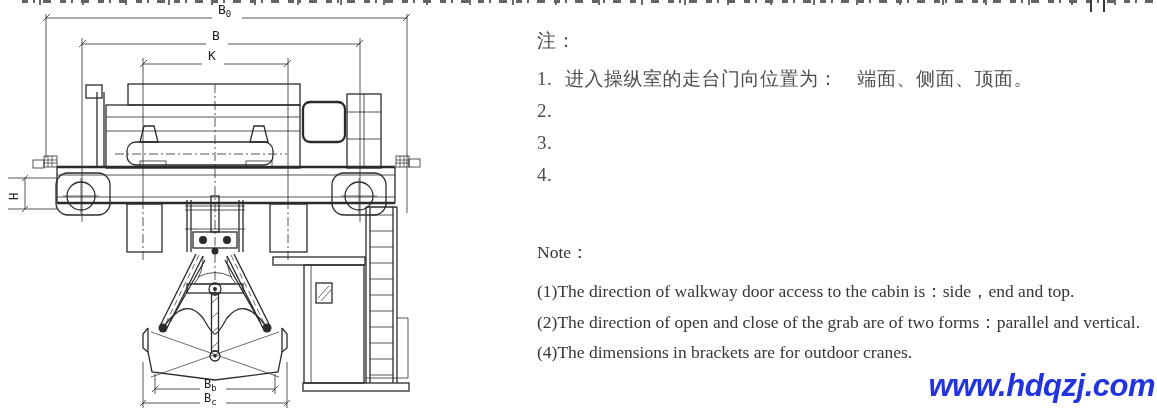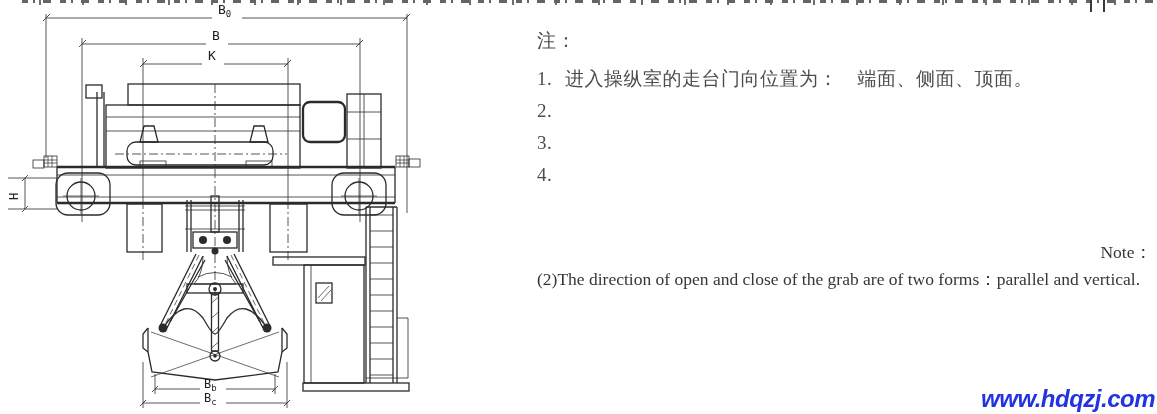--- a/index.html
+++ b/index.html
@@ -27,26 +27,26 @@
   .sub{font-size:9px;}
 
   
   .notes-cn{position:absolute;left:537px;top:28px;width:600px;
     font-size:19px;color:#4d4d4d;letter-spacing:.5px;}
   .notes-cn .nt{margin-bottom:9px;}
   .notes-cn .row{display:flex;line-height:32px;}
   .notes-cn .no{width:28px;flex:0 0 28px;}
   .notes-en{position:absolute;left:537px;top:240px;width:615px;
     font-size:17.5px;color:#363636;}
-  .notes-en .nt{text-align:right;}
+  .notes-en .nt{margin-bottom:12px;}
   .notes-en .row{line-height:30.5px;}
 
-  .watermark{position:absolute;right:2px;bottom:1px;
+  .watermark{position:absolute;right:2px;bottom:10px;
     font-family:"Liberation Sans","DejaVu Sans",sans-serif;
-    font-weight:bold;font-style:italic;font-size:24px;letter-spacing:-.5px;}
+    font-weight:bold;font-style:italic;font-size:31px;letter-spacing:-.5px;}
 </style>
 </head>
 <body>
 
 <div class="top-strip"></div>
 <div class="top-tick" style="left:1090px;"></div>
 <div class="top-tick" style="left:1103px;"></div>
 
 <svg class="drawing" width="520" height="414" viewBox="0 0 520 414">
 
@@ -199,16 +199,18 @@
   <div class="row">
     <span class="no">3.</span>
   </div>
   <div class="row">
     <span class="no">4.</span>
   </div>
 </div>
 
 <div class="notes-en">
   <div class="nt">Note：</div>
+  <div class="row">(1)The direction of walkway door access to the cabin is：side，end and top.</div>
   <div class="row">(2)The direction of open and close of the grab are of two forms：parallel and vertical.</div>
+  <div class="row">(4)The dimensions in brackets are for outdoor cranes.</div>
 </div>
 
 <div class="watermark" style="color: rgb(34, 51, 224);">www.hdqzj.com</div>
 
 </body></html>

